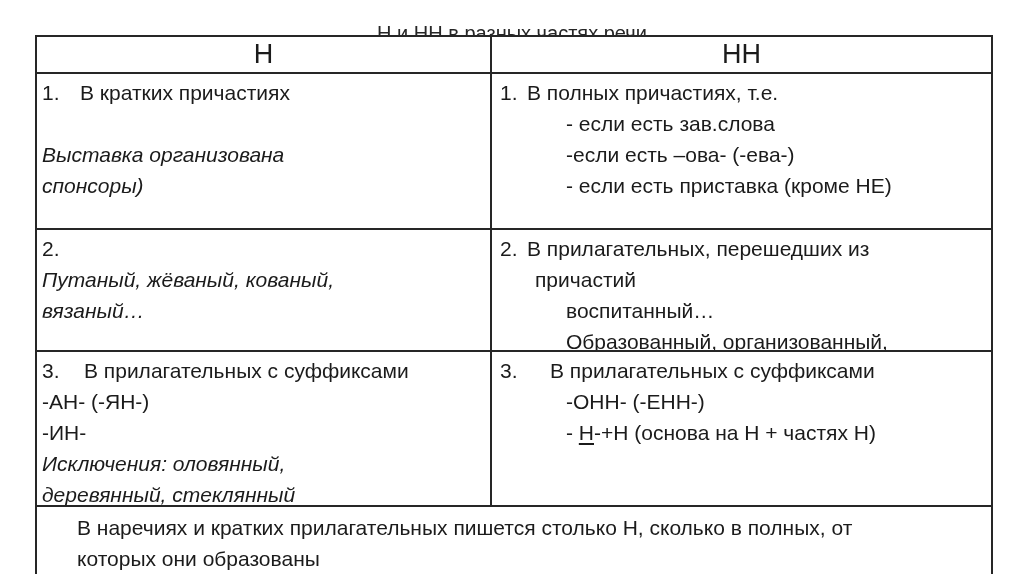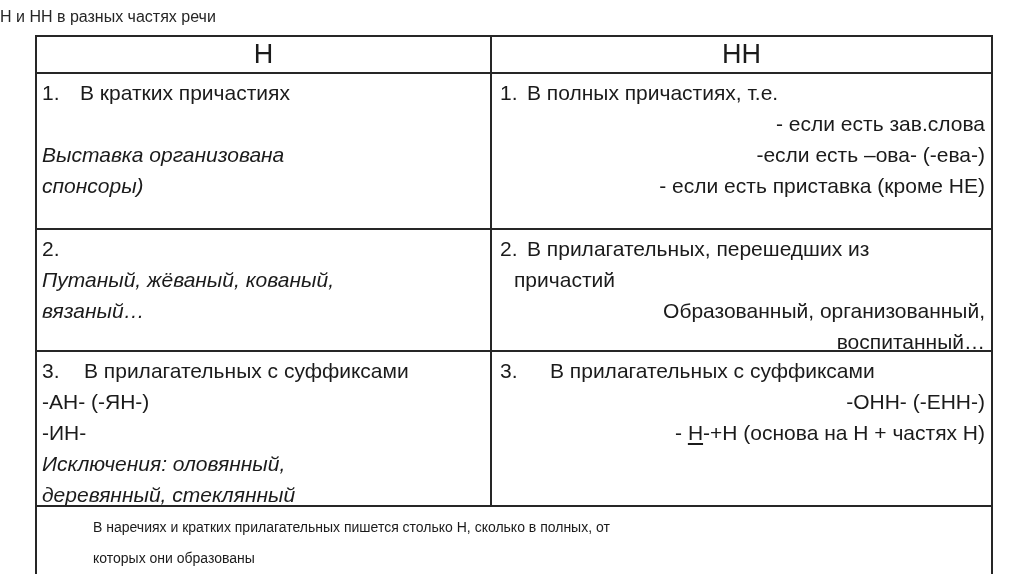--- a/index.html
+++ b/index.html
@@ -6,23 +6,23 @@
   html, body {
     width: 1024px; height: 574px;
     background: #ffffff;
     font-family: "Liberation Sans", sans-serif;
     color: #1b1b1b;
     overflow: hidden;
   }
   .canvas { position: relative; width: 1024px; height: 574px; background: #fff; }
 
   .title {
-    position: absolute; top: 4px; left: 0;
-    width: 100%; text-align: left;
-    font-size: 16px; line-height: 26px; color: #262626;
+    position: absolute; top: 20px; left: 0;
+    width: 100%; text-align: center;
+    font-size: 20px; line-height: 26px; color: #262626;
   }
 
   .grid {
     position: absolute; left: 35px; top: 35px;
     width: 958px; height: 539px;
     border: 2px solid #262626; border-bottom: none;
     display: flex; flex-direction: column;
     background: #fff;
   }
   .row { display: flex; border-bottom: 2px solid #262626; }
@@ -36,34 +36,34 @@
     font-size: 27px; line-height: 27px; padding: 0;
   }
 
   .r1 { height: 156px; }
   .r2 { height: 122px; }
   .r3 { height: 155px; }
 
   .footer-row {
     flex: 1; border-bottom: none;
     display: block;
-    font-size: 14px; line-height: 31px;
-    padding: 5px 20px 0 56px;
+    font-size: 21px; line-height: 31px;
+    padding: 5px 20px 0 40px;
   }
 
   .line { display: flex; }
   .num { flex: none; }
   .cell.l .num { width: 38px; }
   .cell.r .num { width: 27px; }
   .cell.l .num.w42 { width: 42px; }
   .cell.r .num.w50 { width: 50px; }
 
   .ind   { }  
-  .ind-a { margin-left: 14px; }  
-  .ind-b { margin-left: 66px; text-align: right; }  
+  .ind-a { margin-left: 35px; }  
+  .ind-b { margin-left: 66px; }  
 
   .it { font-style: italic; }
   .u  { text-decoration: underline; text-underline-offset: 3px; }
   .blank { height: 31px; }
 </style>
 </head>
 <body>
 
 <div class="canvas">
 
@@ -104,22 +104,22 @@
         </div>
         <div class="ind it">Путаный, жёваный, кованый,</div>
         <div class="ind it">вязаный…</div>
       </div>
       <div class="cell r">
         <div class="line">
           <span class="num">2.</span>
           <span>В прилагательных, перешедших из</span>
         </div>
         <div class="ind-a">причастий</div>
+        <div class="ind-b">воспитанный…</div>
         <div class="ind-b">Образованный, организованный,</div>
-        <div class="ind-b">воспитанный…</div>
       </div>
     </div>
 
     <div class="row r3">
       <div class="cell l">
         <div class="line">
           <span class="num w42">3.</span>
           <span>В прилагательных с суффиксами</span>
         </div>
         <div class="ind">-АН- (-ЯН-)</div>

